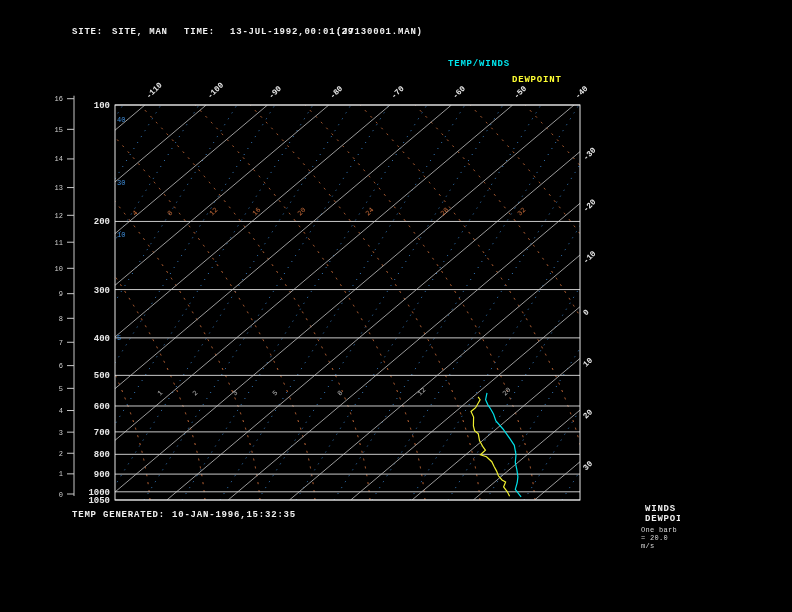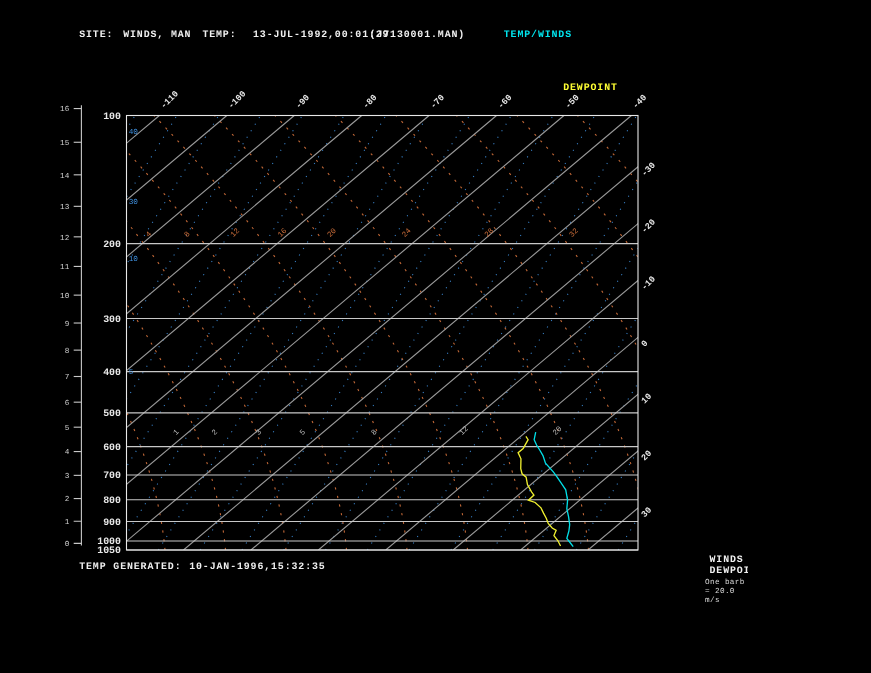--- a/index.html
+++ b/index.html
@@ -13,25 +13,25 @@
   .wp-title{position:absolute;left:645px;top:504px;font-size:9px;font-weight:bold;letter-spacing:0.8px;color:#f0f0f0;}
   .wp-cap{position:absolute;left:641px;top:526px;font-size:7px;color:#d8d8d8;letter-spacing:0.3px;}
   svg{position:absolute;left:0;top:0;}
 </style>
 </head>
 <body>
 
 <div id="screen">
 
   <span class="hdr" style="left:72px">SITE:</span>
-  <span class="hdr" style="left:112px">WINDS, MAN</span>
-  <span class="hdr" style="left:184px">TEMP:</span>
+  <span class="hdr" style="left:112px">SITE, MAN</span>
+  <span class="hdr" style="left:184px">TIME:</span>
   <span class="hdr" style="left:230px">13-JUL-1992,00:01:29</span>
   <span class="hdr" style="left:336px">(J7130001.MAN)</span>
-  <span class="hdr" style="left: 458px; color: rgb(0, 229, 238);">TEMP/WINDS</span>
+  <span class="hdr" style="left: 448px; color: rgb(0, 229, 238); margin-top: 32px;">TEMP/WINDS</span>
   <span class="hdr" style="left: 512px; color: rgb(255, 255, 51); margin-top: 48px;">DEWPOINT</span>
 
   <svg id="plot" width="792" height="612">
       <defs>
         <clipPath id="plotClip">
           <rect x="115" y="105" width="465" height="395"></rect>
         </clipPath>
       </defs>
       <g clip-path="url(#plotClip)">
         <line x1="-160" y1="500" x2="84.9" y2="105" stroke="#3f8fdd" stroke-width="1" stroke-dasharray="1 6" opacity="0.9"></line>

